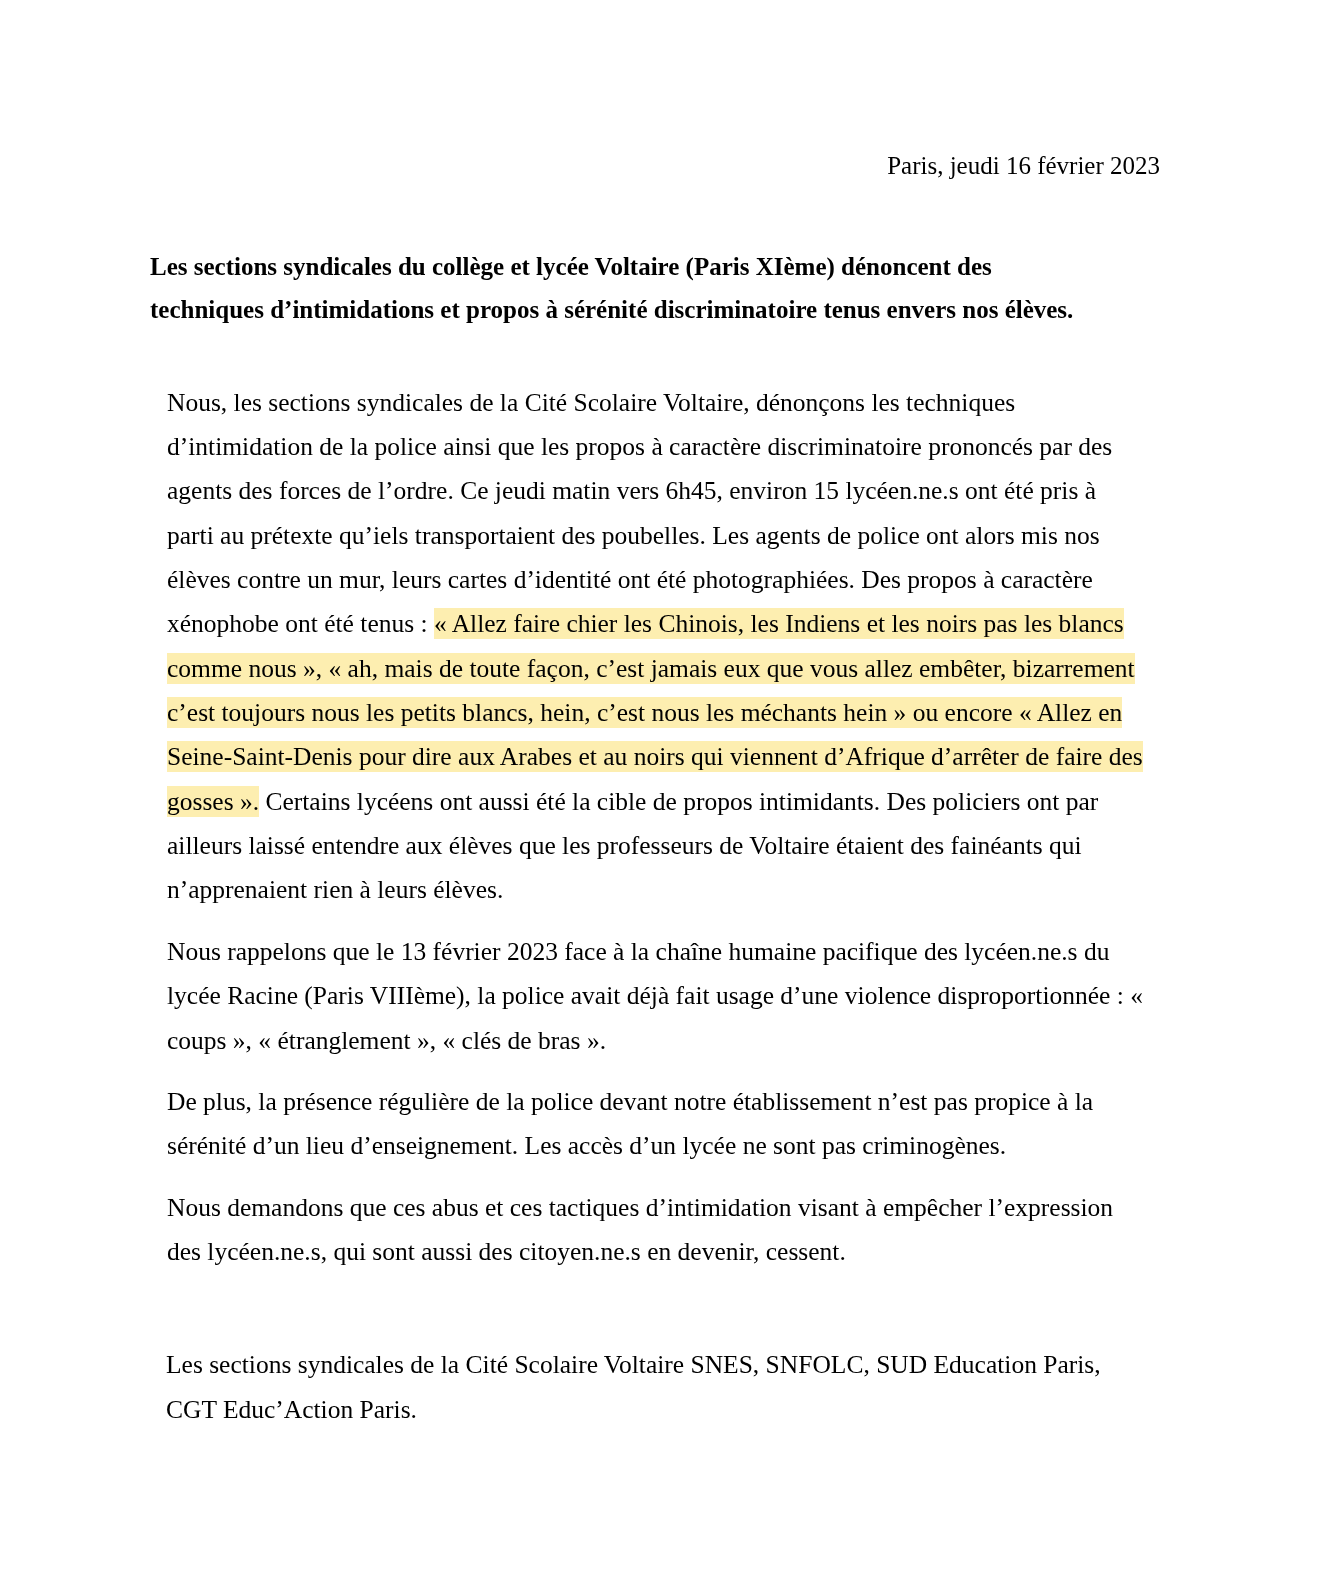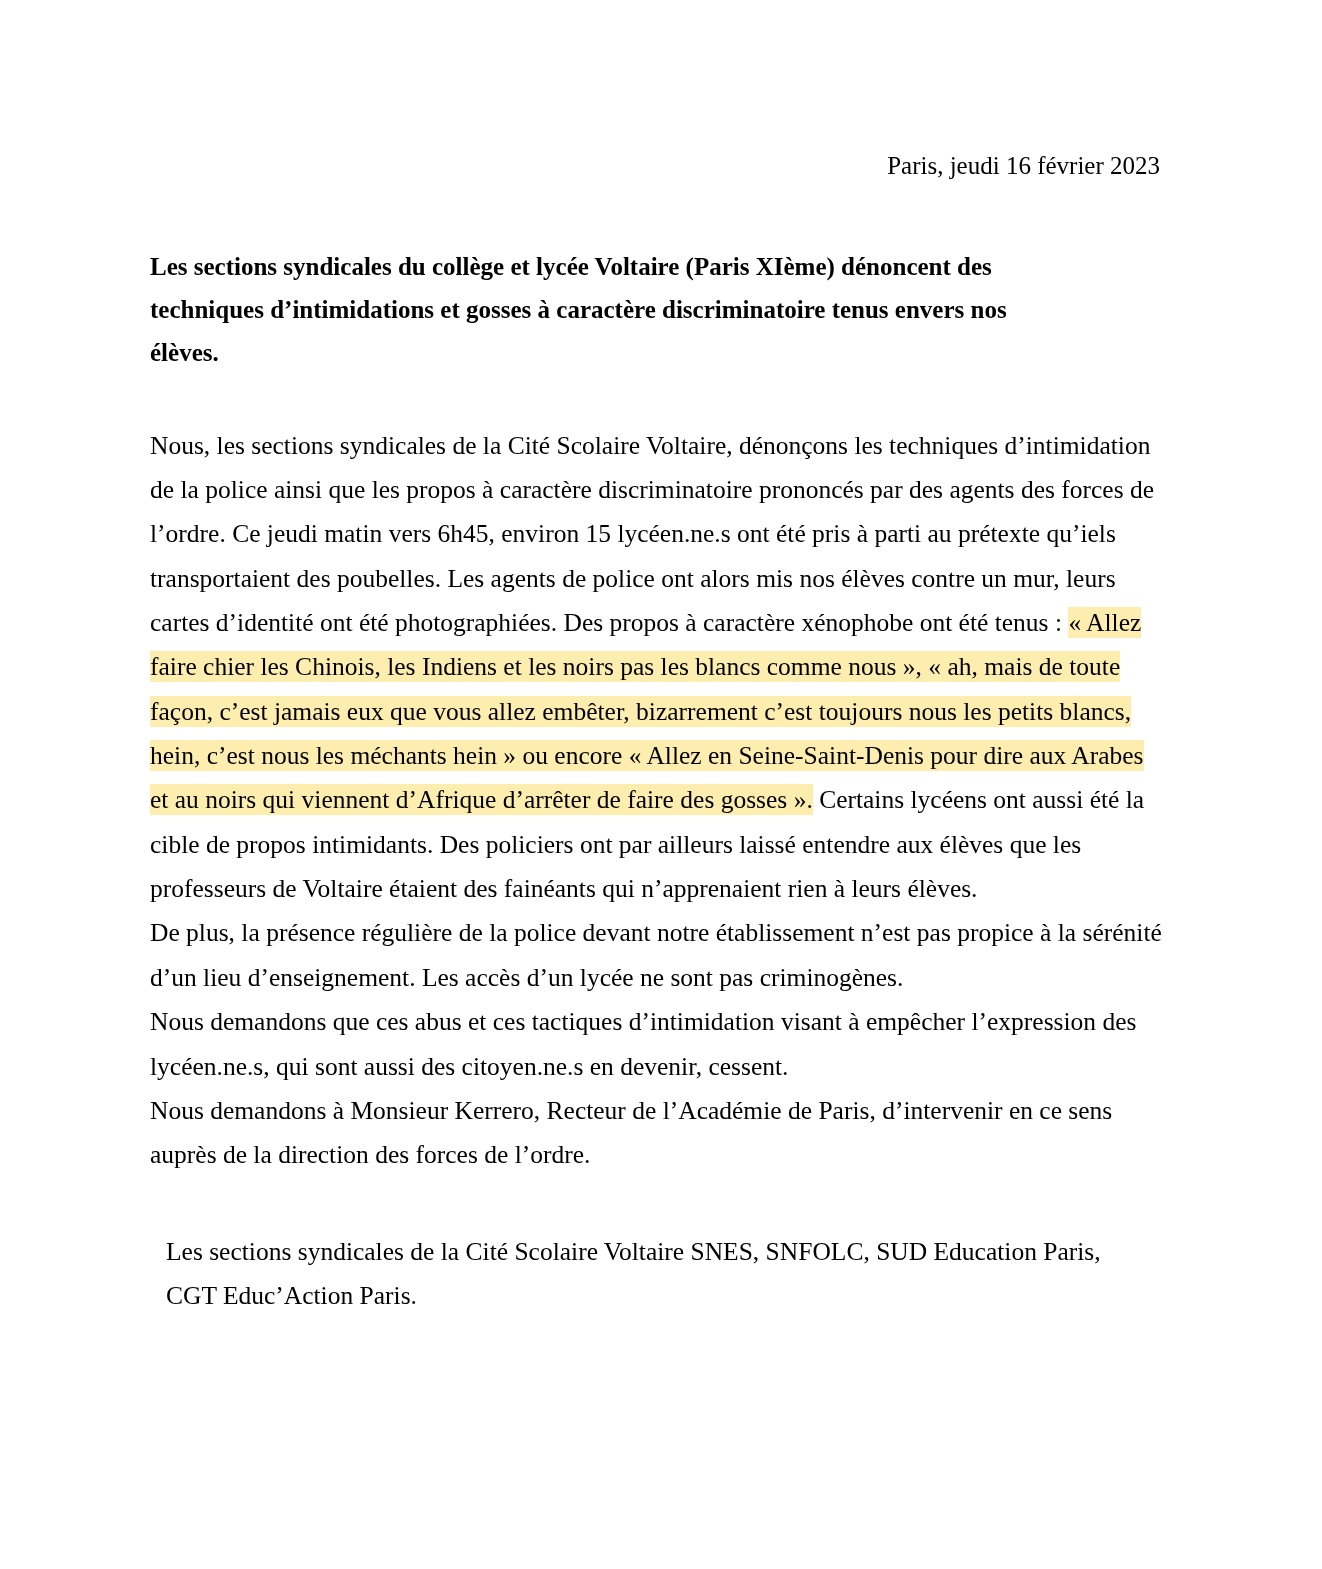--- a/index.html
+++ b/index.html
@@ -31,21 +31,21 @@
   .doc-title {
     font-weight: bold;
     font-size: 25px;
     line-height: 1.72;
     margin: 0 0 50px 0;
     max-width: 930px;
   }
   .para {
     font-size: 25.5px;
     line-height: 1.74;
-    margin: 0;
+    margin: 17px;
     text-align: left;
   }
   .para + .para {
     margin-top: 0;
   }
   .hl {
     background-color: #fdeeb0;
     padding: 1px 0;
     box-decoration-break: clone;
     -webkit-box-decoration-break: clone;
@@ -59,36 +59,36 @@
     margin: 16px;
   }
 </style>
 </head>
 <body>
 
 <div class="page">
 
   <div class="date-line">Paris, jeudi 16 février 2023</div>
 
-  <div class="doc-title">Les sections syndicales du collège et lycée Voltaire (Paris XIème) dénoncent des techniques d’intimidations et gosses à caractère discriminatoire tenus envers nos élèves.</div>
+  <div class="doc-title">Les sections syndicales du collège et lycée Voltaire (Paris XIème) dénoncent des techniques d’intimidations et propos à sérénité discriminatoire tenus envers nos élèves.</div>
 
   <p class="para">
     <span>Nous, les sections syndicales de la Cité Scolaire Voltaire, dénonçons les techniques d’intimidation de la police ainsi que les propos à caractère discriminatoire prononcés par des agents des forces de l’ordre. Ce jeudi matin vers 6h45, environ 15 lycéen.ne.s ont été pris à parti au prétexte qu’iels transportaient des poubelles. Les agents de police ont alors mis nos élèves contre un mur, leurs cartes d’identité ont été photographiées. Des propos à caractère xénophobe ont été tenus : </span><span class="hl">« Allez faire chier les Chinois, les Indiens et les noirs pas les blancs comme nous », « ah, mais de toute façon, c’est jamais eux que vous allez embêter, bizarrement c’est toujours nous les petits blancs, hein, c’est nous les méchants hein » ou encore « Allez en Seine-Saint-Denis pour dire aux Arabes et au noirs qui viennent d’Afrique d’arrêter de faire des gosses ».</span><span> Certains lycéens ont aussi été la cible de propos intimidants. Des policiers ont par ailleurs laissé entendre aux élèves que les professeurs de Voltaire étaient des fainéants qui n’apprenaient rien à leurs élèves.</span>
   </p>
 
+  <p class="para">
+    <span>Nous rappelons que le 13 février 2023 face à la chaîne humaine pacifique des lycéen.ne.s du lycée Racine (Paris VIIIème), la police avait déjà fait usage d’une violence disproportionnée : « coups », « étranglement », « clés de bras ».</span>
+  </p>
 
   <p class="para">
     <span>De plus, la présence régulière de la police devant notre établissement n’est pas propice à la sérénité d’un lieu d’enseignement. Les accès d’un lycée ne sont pas criminogènes.</span>
   </p>
 
   <p class="para">
     <span>Nous demandons que ces abus et ces tactiques d’intimidation visant à empêcher l’expression des lycéen.ne.s, qui sont aussi des citoyen.ne.s en devenir, cessent.</span>
   </p>
 
-  <p class="para">
-    <span>Nous demandons à Monsieur Kerrero, Recteur de l’Académie de Paris, d’intervenir en ce sens auprès de la direction des forces de l’ordre.</span>
-  </p>
 
   <div class="gap"></div>
 
   <p class="signature">Les sections syndicales de la Cité Scolaire Voltaire SNES, SNFOLC, SUD Education Paris, CGT Educ’Action Paris.</p>
 
 </div>
 
 </body></html>

